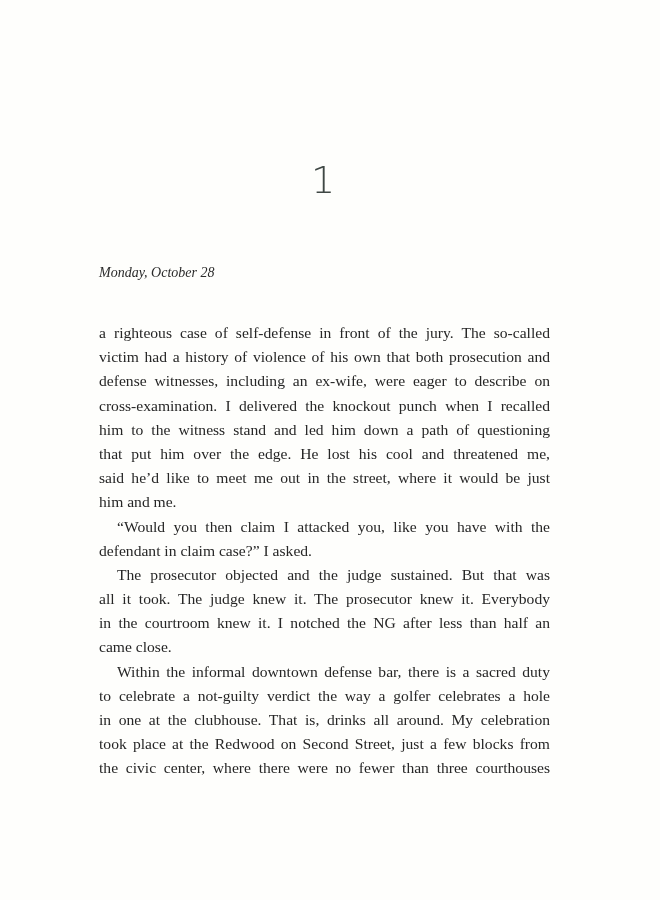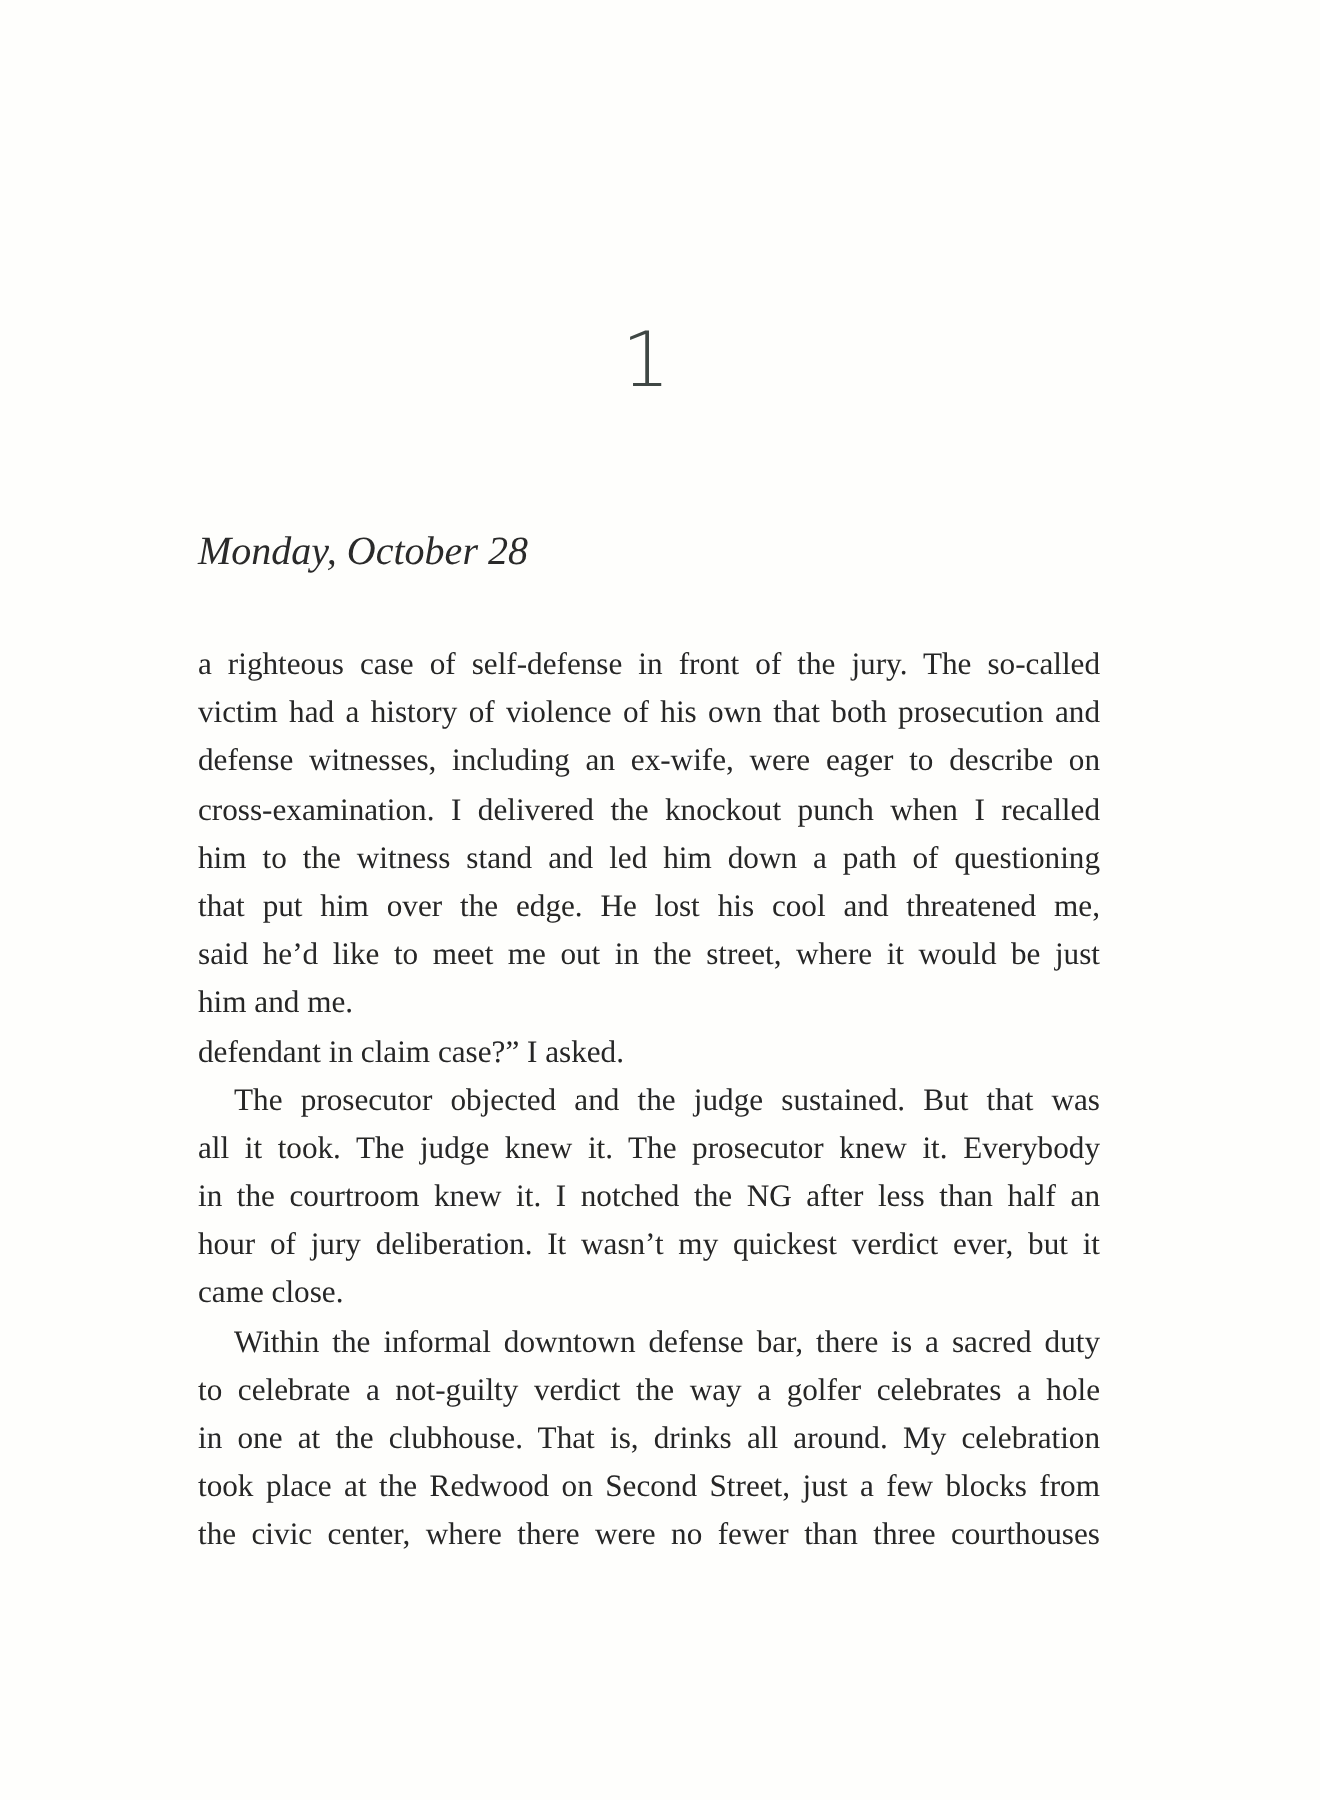--- a/index.html
+++ b/index.html
@@ -27,21 +27,21 @@
       font-size: 38px;
       line-height: 40px;
       color: #3f4744;
     }
     .dateline {
       position: absolute;
       top: 265px;
       left: 99px;
       font-family: "Liberation Serif", serif;
       font-style: italic;
-      font-size: 20px;
+      font-size: 14px;
       color: #2a2a2a;
     }
     .body-text {
       position: absolute;
       top: 321px;
       left: 99px;
       width: 451px;
       font-family: "Liberation Serif", serif;
       font-size: 15.6px;
       line-height: 24.2px;
@@ -80,28 +80,28 @@
       <span class="line">victim had a history of violence of his own that both prosecution and</span>
       <span class="line">defense witnesses, including an ex-wife, were eager to describe on</span>
       <span class="line">cross-examination. I delivered the knockout punch when I recalled</span>
       <span class="line">him to the witness stand and led him down a path of questioning</span>
       <span class="line">that put him over the edge. He lost his cool and threatened me,</span>
       <span class="line">said he’d like to meet me out in the street, where it would be just</span>
       <span class="line end">him and me.</span>
     </div>
 
     <div>
+      <span class="line" style="padding-left:18px">“Would you then claim I attacked you, like you have with the</span>
       <span class="line end">defendant in claim case?” I asked.</span>
     </div>
 
     <div>
       <span class="line" style="padding-left:18px">The prosecutor objected and the judge sustained. But that was</span>
       <span class="line">all it took. The judge knew it. The prosecutor knew it. Everybody</span>
       <span class="line">in the courtroom knew it. I notched the NG after less than half an</span>
-      <span class="line">hour of jury deliberation. It wasn’t my quickest verdict ever, but it</span>
       <span class="line end">came close.</span>
     </div>
 
     <div>
       <span class="line" style="padding-left:18px">Within the informal downtown defense bar, there is a sacred duty</span>
       <span class="line">to celebrate a not-guilty verdict the way a golfer celebrates a hole</span>
       <span class="line">in one at the clubhouse. That is, drinks all around. My celebration</span>
       <span class="line">took place at the Redwood on Second Street, just a few blocks from</span>
       <span class="line">the civic center, where there were no fewer than three courthouses</span>
     </div>

